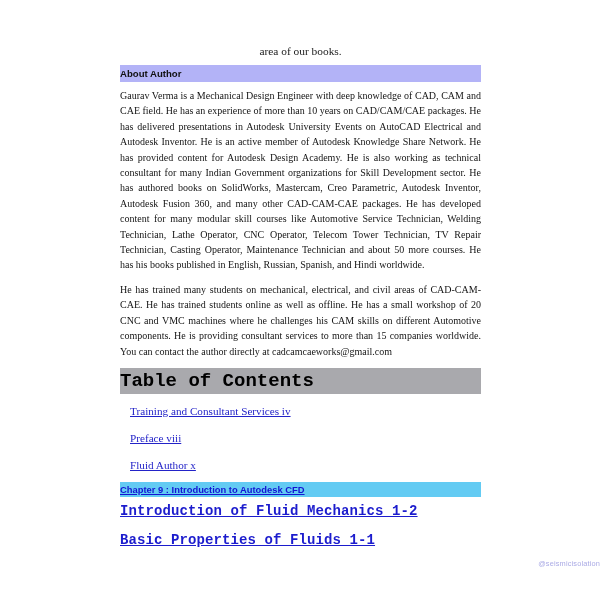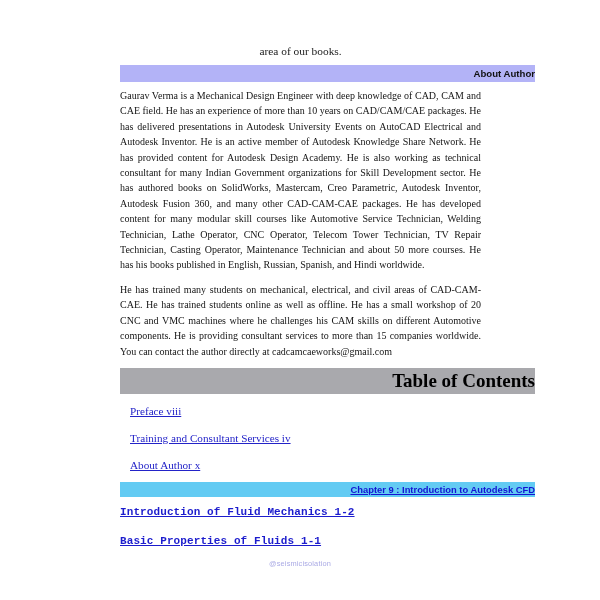--- a/index.html
+++ b/index.html
@@ -48,40 +48,40 @@
     margin: 0 0 9px 0;
     text-align: justify;
     text-justify: inter-word;
     hyphens: none;
   }
   p.body-par:last-child { margin-bottom: 0; }
 
   
   .bar {
     box-sizing: border-box;
-    width: 415px;
-    text-align: right;
+    width: 361px;
+    text-align: left;
   }
 
   .bar-about {
     background: #b3b3f7;
     height: 17px;
     line-height: 17px;
     font-family: "Liberation Sans", "DejaVu Sans", sans-serif;
     font-size: 9.6px;
     font-weight: bold;
     color: #111111;
     margin: 0 0 6px 0;
   }
 
   .bar-toc {
     background: #a9a9ad;
     height: 26px;
     line-height: 26px;
-    font-family: Liberation Serif, serif;
+    font-family: Liberation Mono, monospace;
     font-size: 19px;
     font-weight: bold;
     color: #000000;
     margin: 8px 0 7px 0;
   }
 
   .bar-chapter {
     background: #63cbf3;
     height: 15px;
     line-height: 15px;
@@ -111,33 +111,33 @@
     text-decoration: underline;
     font-family: "Liberation Serif", "DejaVu Serif", serif;
     font-size: 11.2px;
     line-height: 13px;
     cursor: pointer;
   }
   .toc-entry.lvl1 { padding-left: 10px; }
   .toc-entry.mono { padding-left: 0px; margin-bottom: 11px; }
   .toc-entry.mono .toc-link {
     font-family: "Liberation Mono", "DejaVu Sans Mono", monospace;
-    font-size: 11px;
+    font-size: 14px;
     font-weight: bold;
     letter-spacing: 0.1px;
     color: #1c1ccd;
   }
 
   
   .watermark {
     position: absolute;
     left: 0;
     top: 559px;
     width: 600px;
-    text-align: center;
+    text-align: right;
     font-family: "Liberation Sans", "DejaVu Sans", sans-serif;
     font-size: 7.4px;
     color: #9a9ae0;
     letter-spacing: 0.15px;
     opacity: 0.85;
     user-select: none;
   }
 </style>
 </head>
 <body>
@@ -151,29 +151,29 @@
 
     <p class="body-par">Gaurav Verma is a Mechanical Design Engineer with deep knowledge of CAD, CAM and CAE field. He has an experience of more than 10 years on CAD/CAM/CAE packages. He has delivered presentations in Autodesk University Events on AutoCAD Electrical and Autodesk Inventor. He is an active member of Autodesk Knowledge Share Network. He has provided content for Autodesk Design Academy. He is also working as technical consultant for many Indian Government organizations for Skill Development sector. He has authored books on SolidWorks, Mastercam, Creo Parametric, Autodesk Inventor, Autodesk Fusion 360, and many other CAD-CAM-CAE packages. He has developed content for many modular skill courses like Automotive Service Technician, Welding Technician, Lathe Operator, CNC Operator, Telecom Tower Technician, TV Repair Technician, Casting Operator, Maintenance Technician and about 50 more courses. He has his books published in English, Russian, Spanish, and Hindi worldwide.</p>
 
     <p class="body-par">He has trained many students on mechanical, electrical, and civil areas of CAD-CAM-CAE. He has trained students online as well as offline. He has a small workshop of 20 CNC and VMC machines where he challenges his CAM skills on different Automotive components. He is providing consultant services to more than 15 companies worldwide. You can contact the author directly at cadcamcaeworks@gmail.com</p>
 
     <div class="bar bar-toc">Table of Contents</div>
 
     <div class="toc-list">
 
       <div class="toc-entry lvl1">
+        <span class="toc-link">Training and Consultant Services iv</span>
+      </div>
+
+      <div class="toc-entry lvl1">
         <span class="toc-link">Preface viii</span>
       </div>
 
       <div class="toc-entry lvl1">
-        <span class="toc-link">Training and Consultant Services iv</span>
-      </div>
-
-      <div class="toc-entry lvl1">
-        <span class="toc-link">About Author x</span>
+        <span class="toc-link">Fluid Author x</span>
       </div>
 
     </div>
 
     <div class="bar bar-chapter">
       <span class="chap-link">Chapter 9 : Introduction to Autodesk CFD</span>
     </div>
 
     <div class="toc-list">
 

